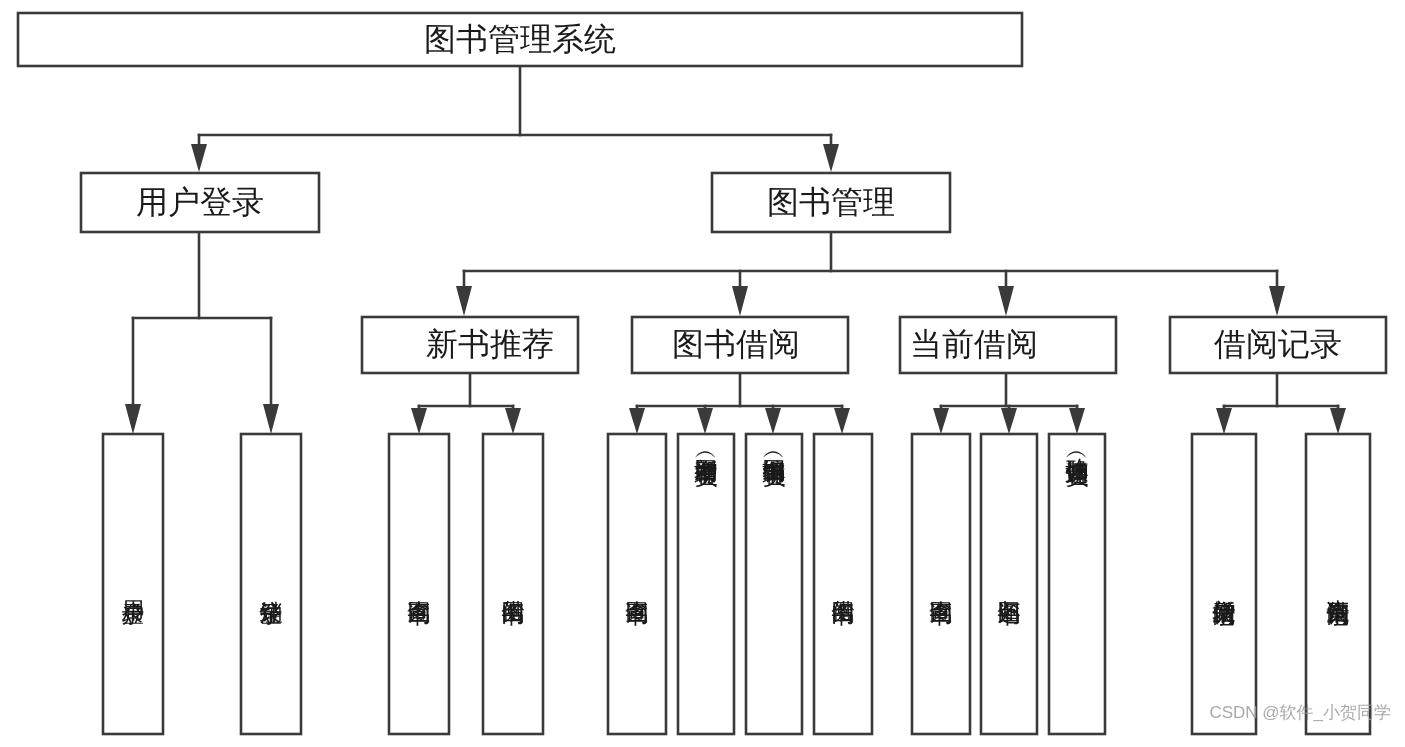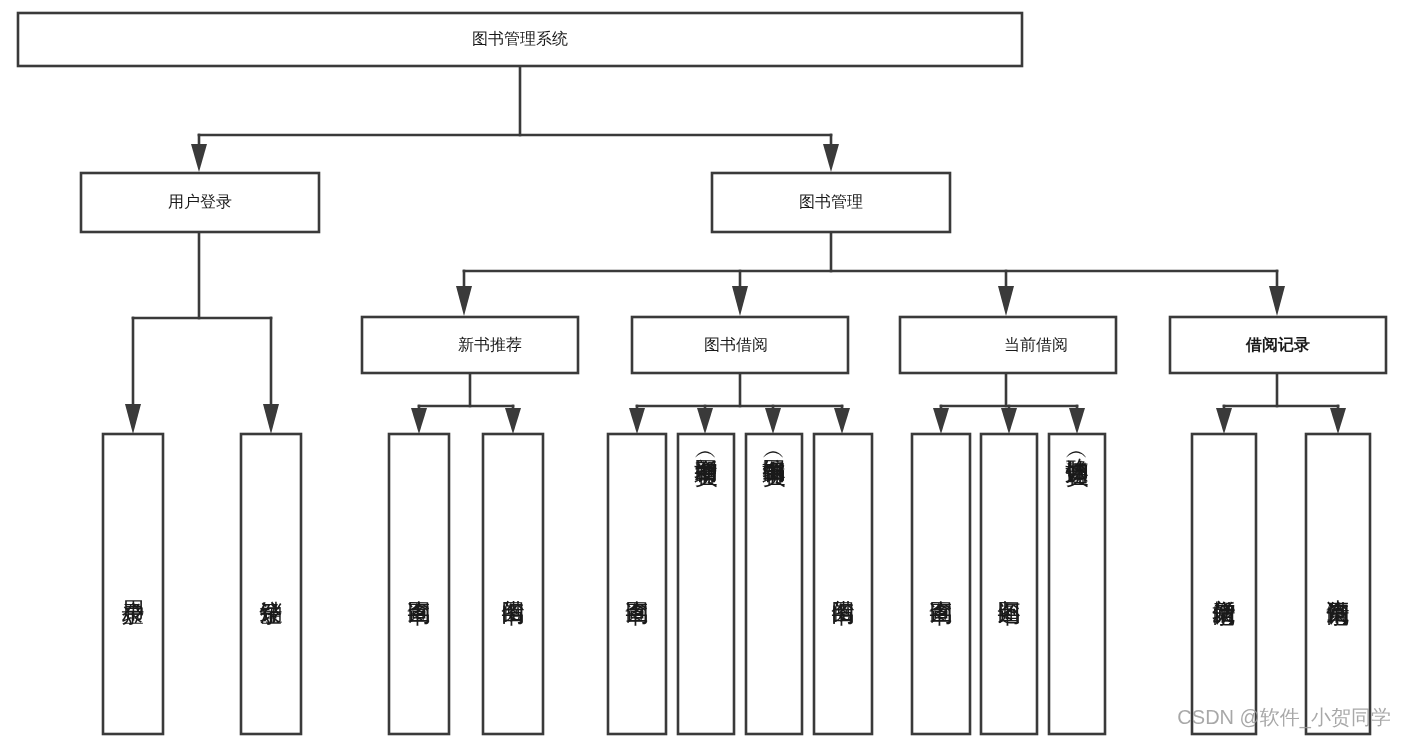--- a/index.html
+++ b/index.html
@@ -58,30 +58,30 @@
   }
   .hlabel-wrap {
     position: absolute;
     display: flex;
     align-items: center;
     justify-content: center;
     pointer-events: none;
   }
   .hlabel-text {
     font-family: "Liberation Sans", "DejaVu Sans", sans-serif;
-    font-size: 16px;
+    font-size: 32px;
     color: #1a1a1a;
     white-space: nowrap;
   }
   #watermark {
     position: absolute;
     right: 14px;
-    bottom: 16px;
-    font-family: "Liberation Sans", "DejaVu Sans", sans-serif;
-    font-size: 20px;
+    bottom: 23px;
+    font-family: "Liberation Sans", "DejaVu Sans", sans-serif;
+    font-size: 17px;
     color: #9a9a9a;
     opacity: 0.85;
     white-space: nowrap;
     pointer-events: none;
   }
 </style>
 </head>
 <body>
 
 <div id="diagram-root">
@@ -208,25 +208,25 @@
   </div>
 
   <div class="hlabel-wrap" style="left:362px; top:317px; width:256px; height:56px;">
     <span class="hlabel-text">新书推荐</span>
   </div>
 
   <div class="hlabel-wrap" style="left:632px; top:317px; width:208px; height:56px;">
     <span class="hlabel-text">图书借阅</span>
   </div>
 
-  <div class="hlabel-wrap" style="left:934px; top:317px; width:204px; height:56px;">
+  <div class="hlabel-wrap" style="left:872px; top:317px; width:204px; height:56px;">
     <span class="hlabel-text">当前借阅</span>
   </div>
 
-  <div class="hlabel-wrap" style="left:1170px; top:317px; width:216px; height:56px;font-weight:bold;">
+  <div class="hlabel-wrap" style="left:1170px; top:317px; width:216px; height:56px;">
     <span class="hlabel-text">借阅记录</span>
   </div>
 
   <div class="vlabel-wrap" style="left:103px; top:434px; width:60px; height:300px; align-items:center;">
     <span class="vlabel-text">用户登录</span>
   </div>
 
   <div class="vlabel-wrap" style="left:241px; top:434px; width:60px; height:300px; align-items:center;">
     <span class="vlabel-text">注销登录</span>
   </div>

